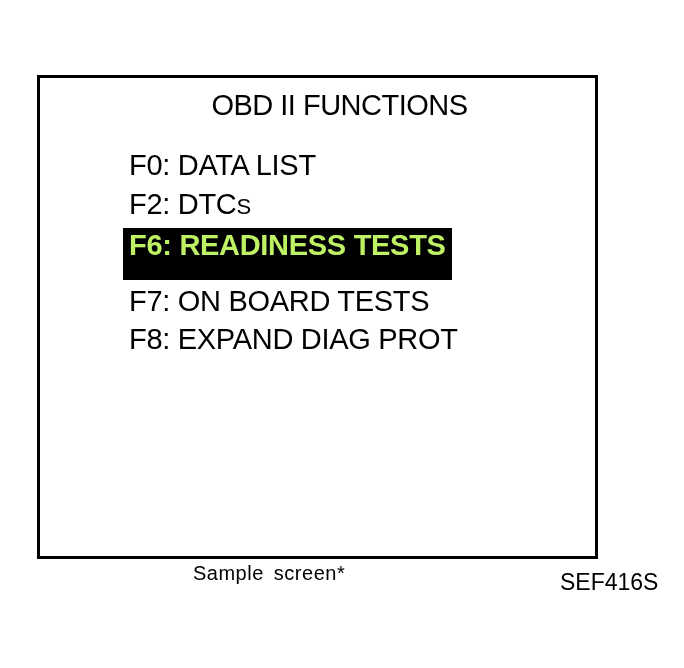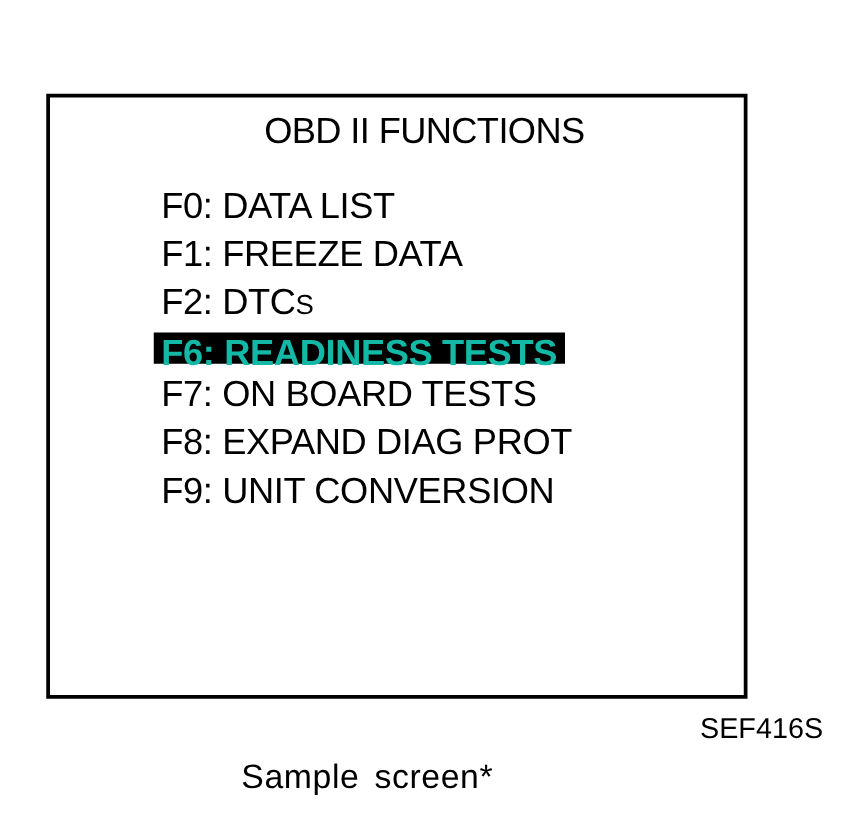--- a/index.html
+++ b/index.html
@@ -49,68 +49,61 @@
       height: 38.5px;
       white-space: nowrap;
       letter-spacing: -0.3px;
     }
     .menu-item .key, .menu-item .label {
       display: inline;
     }
     .menu-item.selected {
       display: inline-block;
       background: #000000;
-      color: #14b8a6;
+      color: #bef264;
       font-weight: bold;
       padding: 0 6px 0 6px;
       margin-left: -6px;
       line-height: 35px;
-      height: 25px;
+      height: 52px;
       margin-top: 2px;
       margin-bottom: 1.5px;
     }
     .menu-row-wrap {
       display: block;
     }
     .small-s {
       font-size: 22px;
     }
     .caption {
       position: absolute;
       left: 193px;
       top: 562px;
-      font-size: 27px;
+      font-size: 20px;
       letter-spacing: 0.5px;
       word-spacing: 4px;
-      margin-top: 44px;
     }
     .figure-code {
       position: absolute;
       left: 560px;
       top: 569px;
       font-size: 23px;
     }
   </style>
 </head>
 <body>
 
 <div class="screen-frame">
   <div class="screen-title">OBD II FUNCTIONS</div>
 
   <ul class="menu">
     <li class="menu-row-wrap">
       <span class="menu-item">
         <span class="key">F0:</span>
         <span class="label">DATA LIST</span>
-      </span>
-    </li>
-    <li class="menu-row-wrap">
-      <span class="menu-item">
-        <span class="key">F1:</span>
-        <span class="label">FREEZE DATA</span>
       </span>
     </li>
     <li class="menu-row-wrap">
       <span class="menu-item">
         <span class="key">F2:</span>
         <span class="label"><span>DTC</span><span class="small-s">S</span></span>
       </span>
     </li>
     <li class="menu-row-wrap">
       <span class="menu-item selected">
@@ -123,23 +116,17 @@
         <span class="key">F7:</span>
         <span class="label">ON BOARD TESTS</span>
       </span>
     </li>
     <li class="menu-row-wrap">
       <span class="menu-item">
         <span class="key">F8:</span>
         <span class="label">EXPAND DIAG PROT</span>
       </span>
     </li>
-    <li class="menu-row-wrap">
-      <span class="menu-item">
-        <span class="key">F9:</span>
-        <span class="label">UNIT CONVERSION</span>
-      </span>
-    </li>
   </ul>
 </div>
 
 <div class="caption">Sample screen*</div>
 <div class="figure-code">SEF416S</div>
 
 </body></html>

